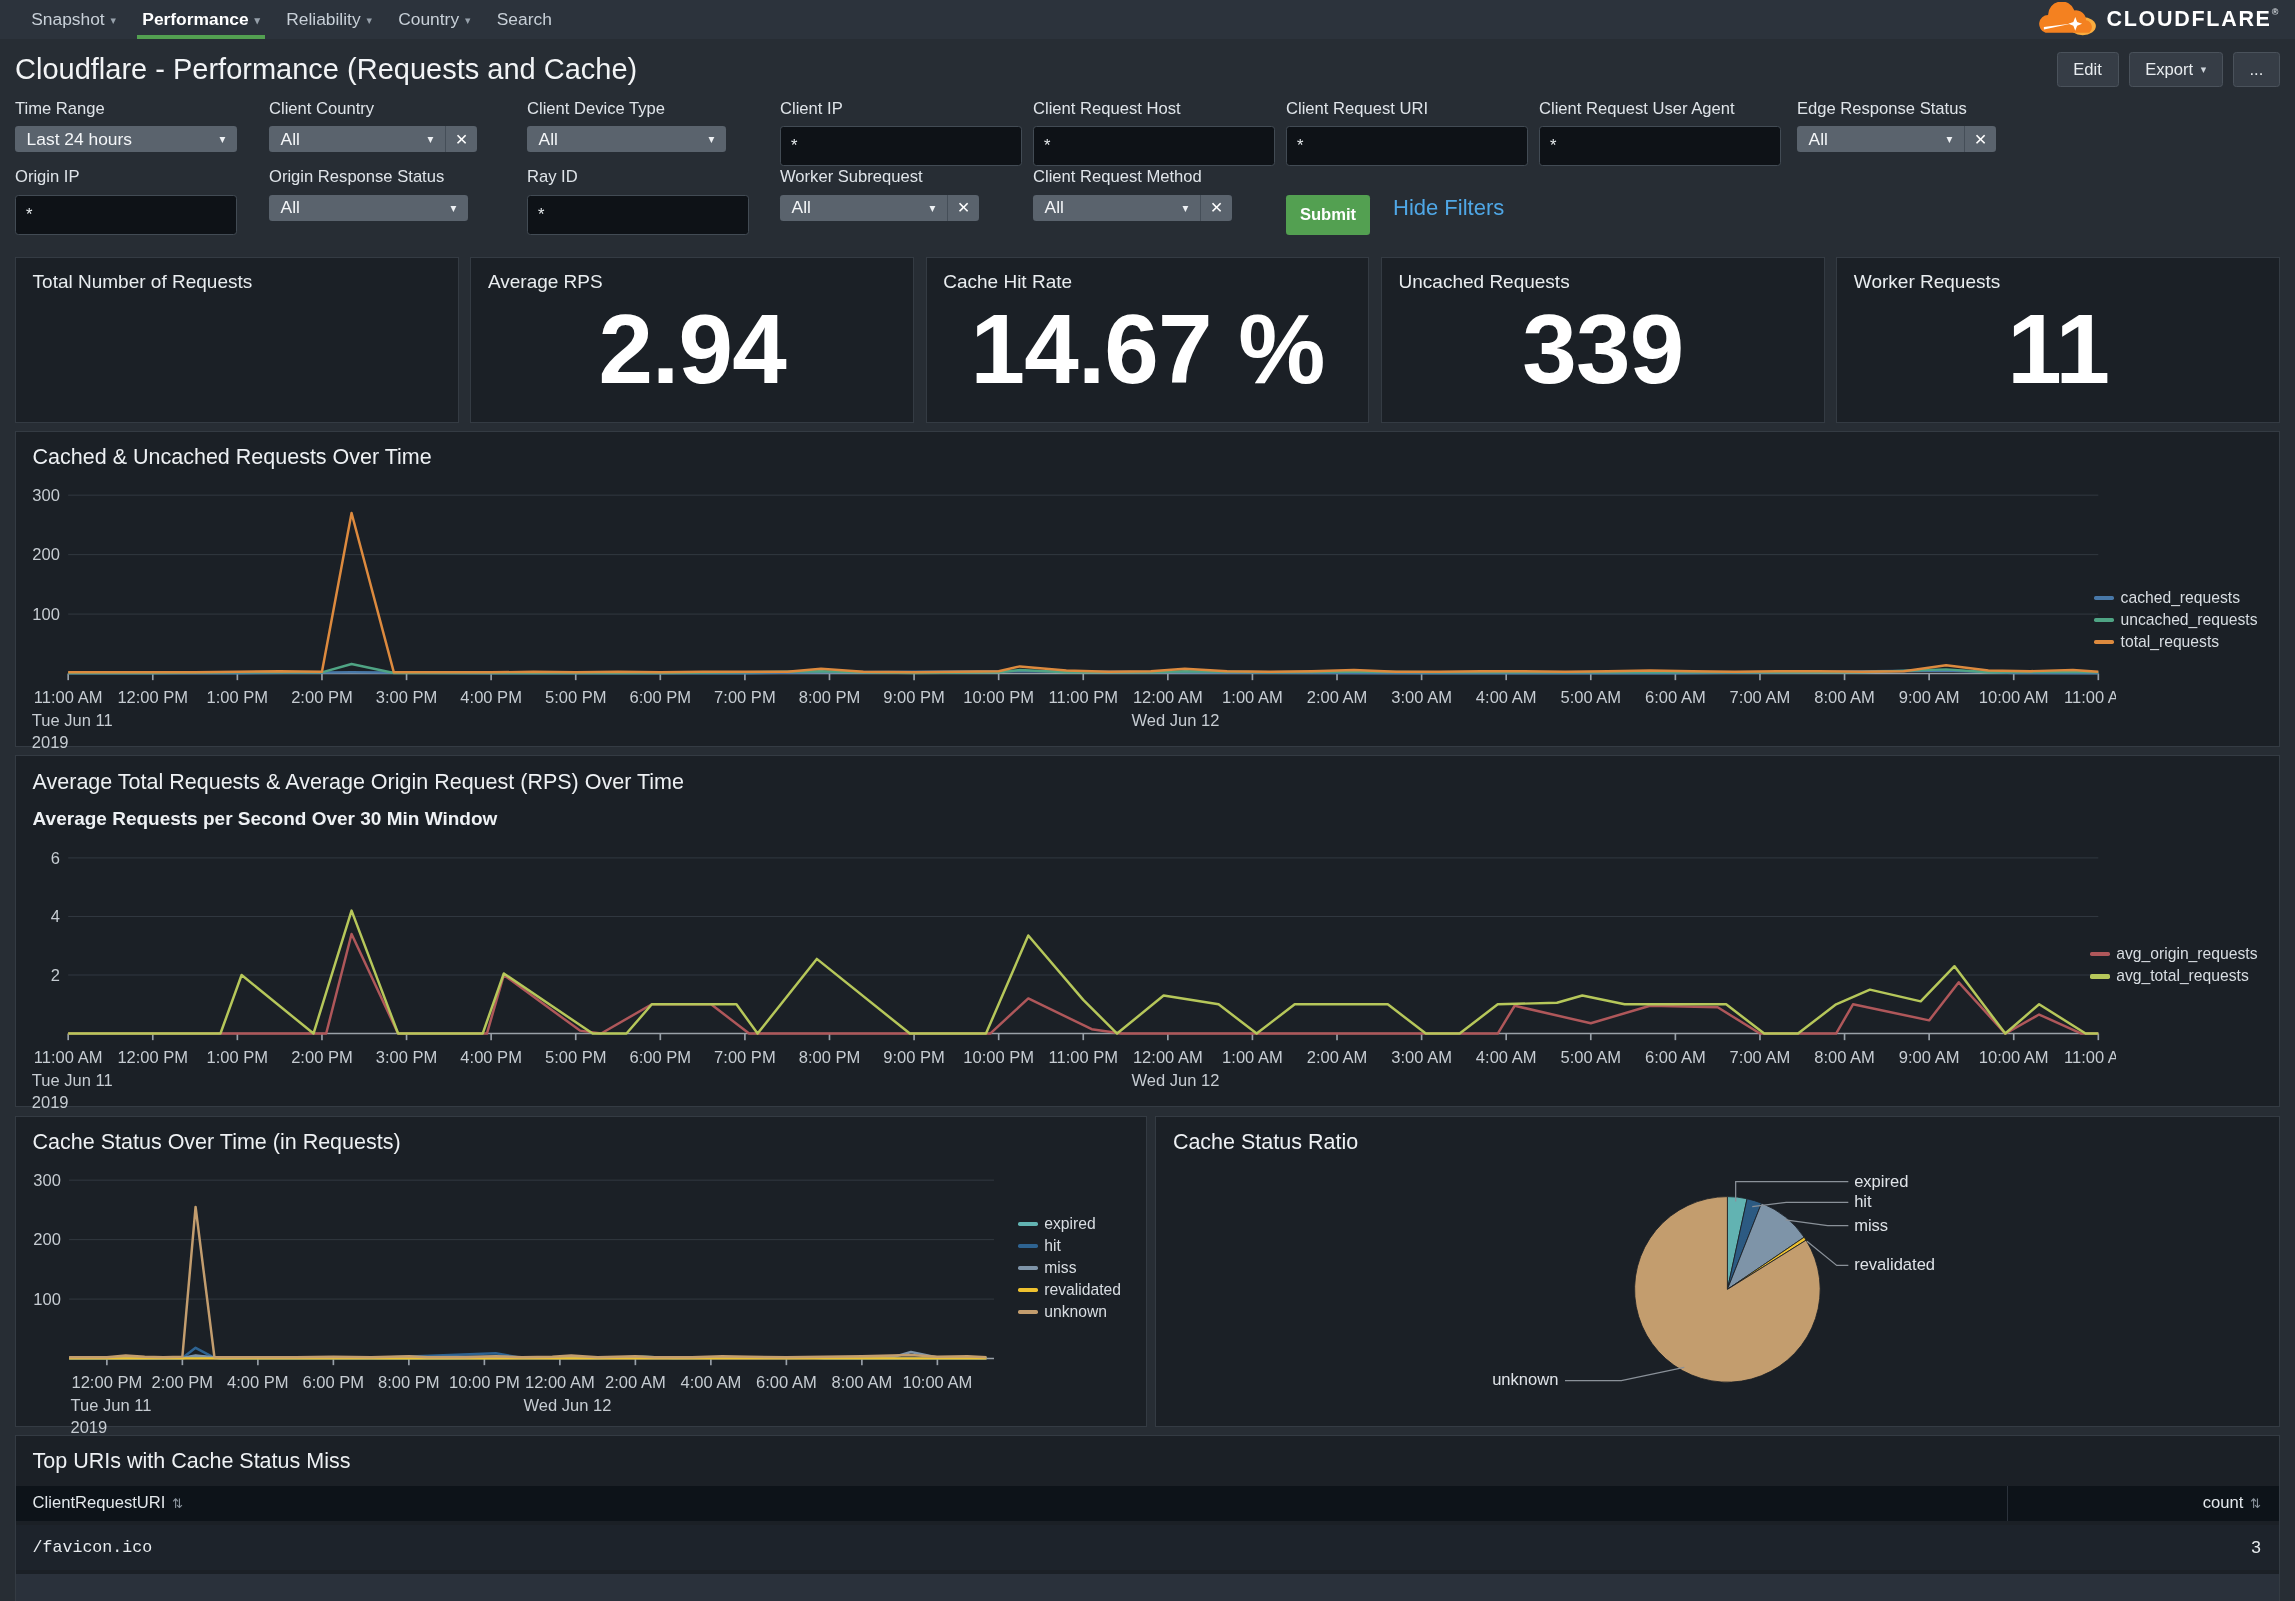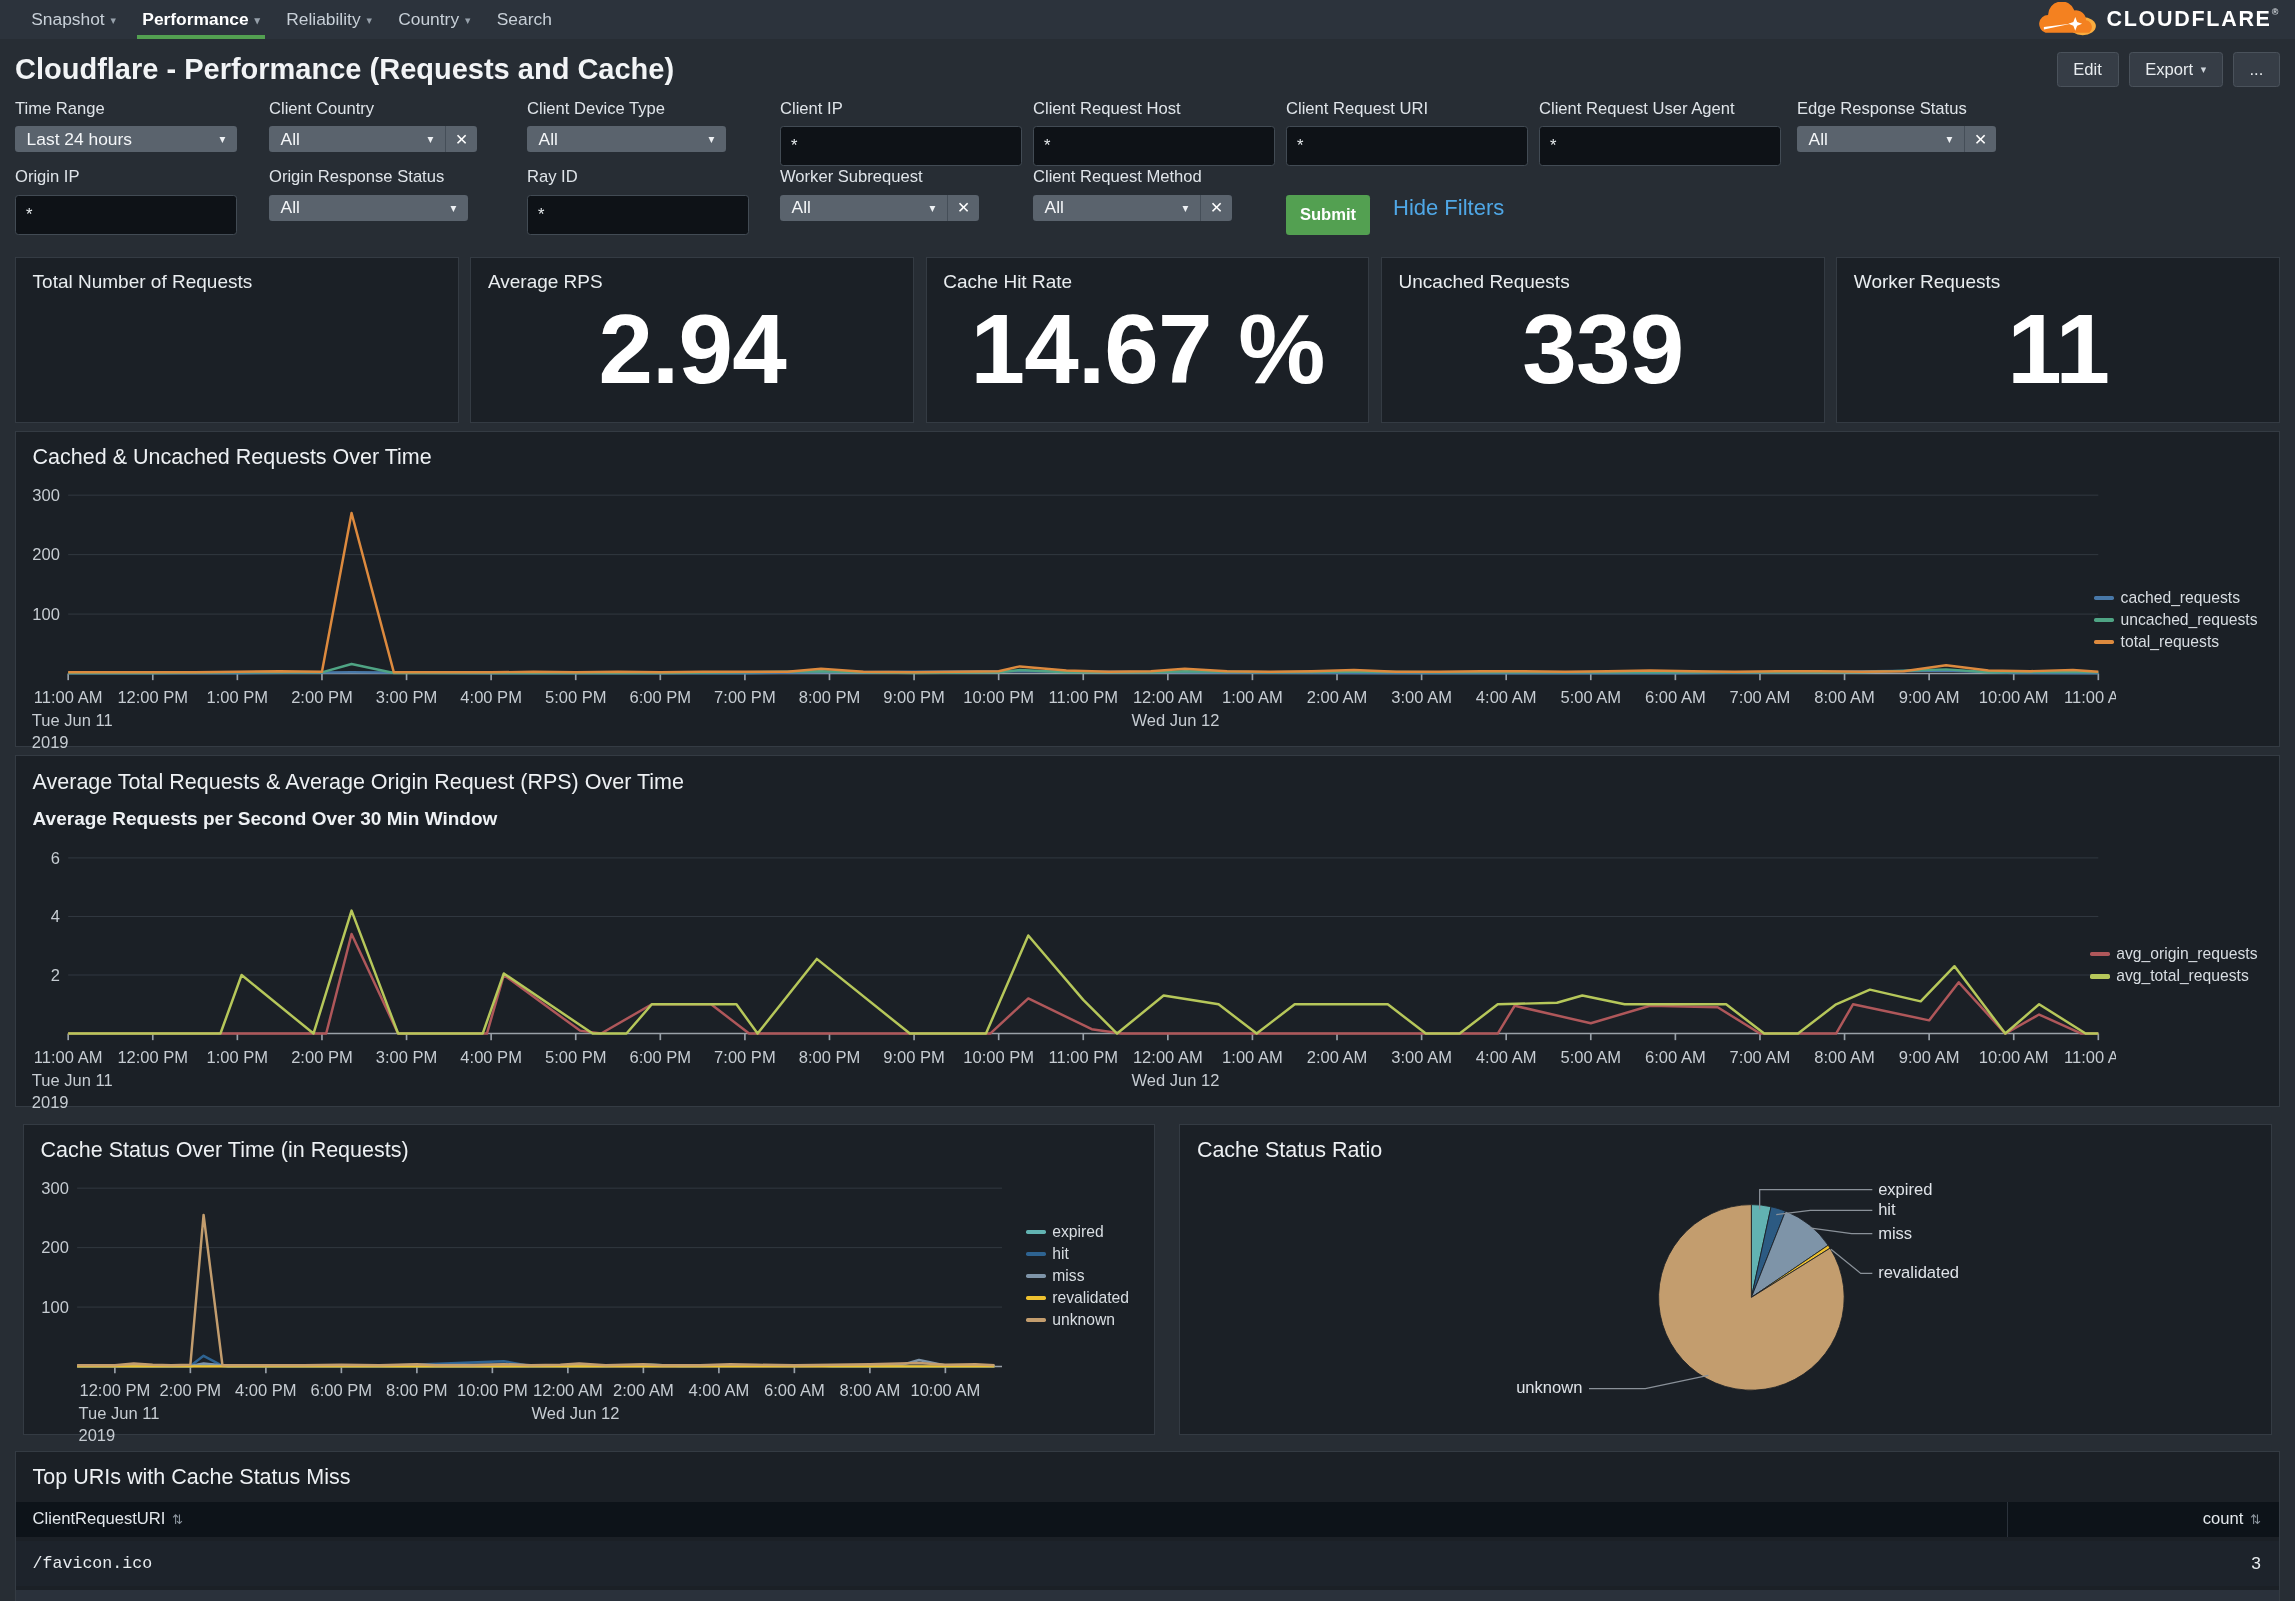--- a/index.html
+++ b/index.html
@@ -10,21 +10,21 @@
   .nav-item{display:flex;align-items:center;gap:5.8px;padding:0 13.2px;font-size:17.4px;color:#c8d0d8;
             position:relative;cursor:pointer;}
   .nav-item .caret{font-size:10.8px;color:#97a1ab;margin-top:2.5px;}
   .nav-item.active{color:#ffffff;font-weight:700;}
   .nav-item.active::after{content:"";position:absolute;left:8.3px;right:8.3px;bottom:0;height:4.1px;background:#53a051;}
   .brand{margin-left:auto;display:flex;align-items:center;gap:6.6px;padding-right:15px;}
   .brand-text{font-size:21.5px;font-weight:700;letter-spacing:1.7px;color:#ffffff;}
   .brand-reg{font-size:9px;vertical-align:top;color:#d8dde2;}
   
   .header{display:flex;align-items:center;padding:13.2px 15px 0 15px;}
-  .page-title{font-size:29px;font-weight:700;color:#f2f4f6;}
+  .page-title{font-size:29px;font-weight:400;color:#f2f4f6;}
   .hbtns{margin-left:auto;display:flex;gap:10px;}
   .hbtn{background:#363d46;border:0.8px solid#4a525b;border-radius:3.3px;height:33px;padding:0 15.7px;
         display:flex;align-items:center;gap:7.5px;font-size:16.6px;color:#e8ecef;cursor:pointer;}
   .hbtn .caret{font-size:10.8px;color:#cfd5db;}
   
   .filters{padding:11.6px 15px 0 15px;}
   .frow{display:flex;}
   .frow2{margin-top:15px;}
   .fcol{flex:0 0 auto;}
   .flabel{font-size:16.6px;color:#dfe4e9;margin-bottom:7.5px;height:20px;}
@@ -53,21 +53,21 @@
   .panel-sub{font-size:19px;font-weight:700;color:#eef1f4;padding:13.2px 16.6px 0 16.6px;}
   .chart-svg{display:block;margin-left:13.2px;margin-top:5px;}
   .legend{position:absolute;display:flex;flex-direction:column;gap:4.1px;}
   .legend-item{display:flex;align-items:center;gap:6.6px;cursor:pointer;}
   .legend-swatch{width:20px;height:4.1px;border-radius:1.7px;flex:0 0 auto;}
   .legend-label{font-size:15.7px;color:#d8dde2;white-space:nowrap;}
   #legend0{right:21.5px;top:157px;justify-content:flex-end;}
   #legend1{right:21.5px;top:189px;}
   #legend2{right:25px;top:98px;}
   .row3{display:flex;gap:8.3px;margin:8.3px 15px 0 15px;}
-  .row3 .panel{margin:8px;}
+  .row3 .panel{margin:0;}
   .panel-c3{width:1132px;height:311px;}
   .panel-pie{flex:1;height:311px;}
   
   .tpanel{height:215px;}
   .thead{margin-top:11.6px;height:35px;background:#0d1319;display:flex;align-items:center;font-size:16.6px;color:#e3e8ec;}
   .tcol-uri{flex:1;display:flex;align-items:center;gap:6.6px;padding-left:16.6px;cursor:pointer;}
   .tcol-count{width:253px;border-left:0.8px solid #2b323b;height:100%;display:flex;align-items:center;
               justify-content:flex-end;padding-right:18px;gap:6.6px;cursor:pointer;}
   .sort-icon{font-size:13.2px;color:#8b949d;}
   .trow{height:45px;display:flex;align-items:center;margin-top:4.1px;font-size:17.4px;color:#e8ecef;}

